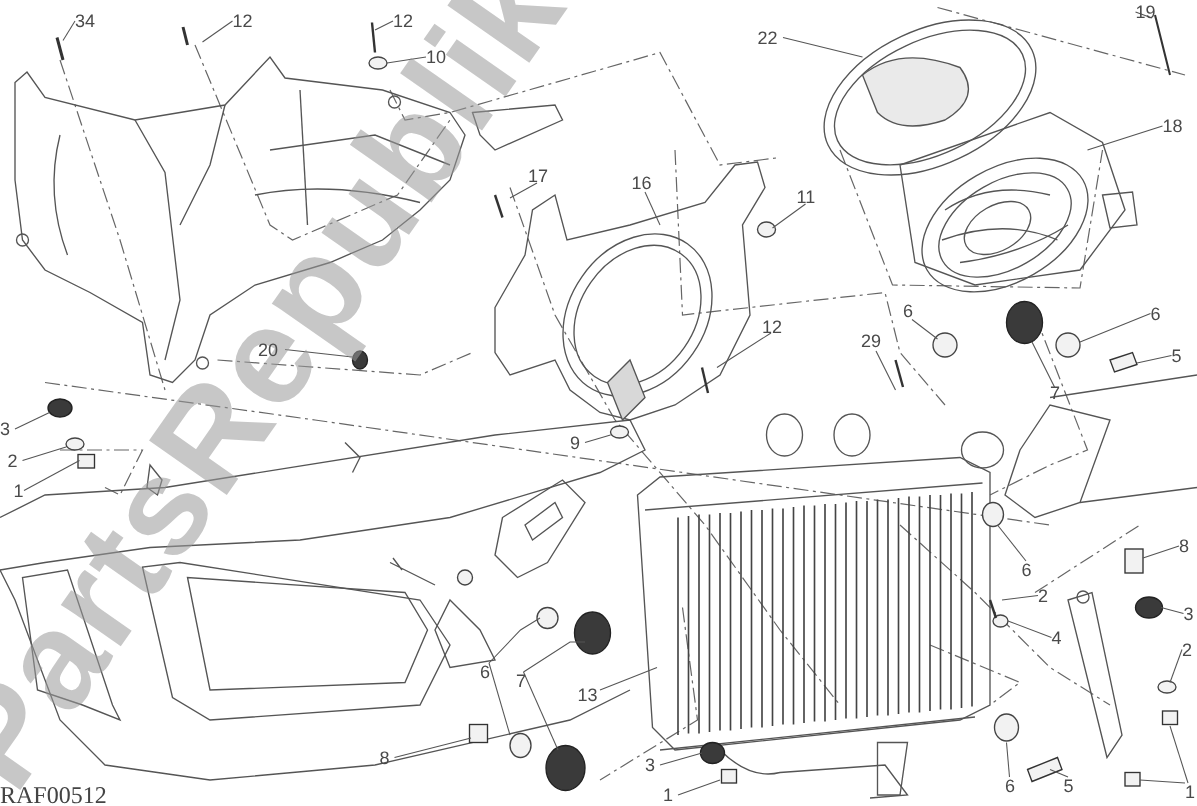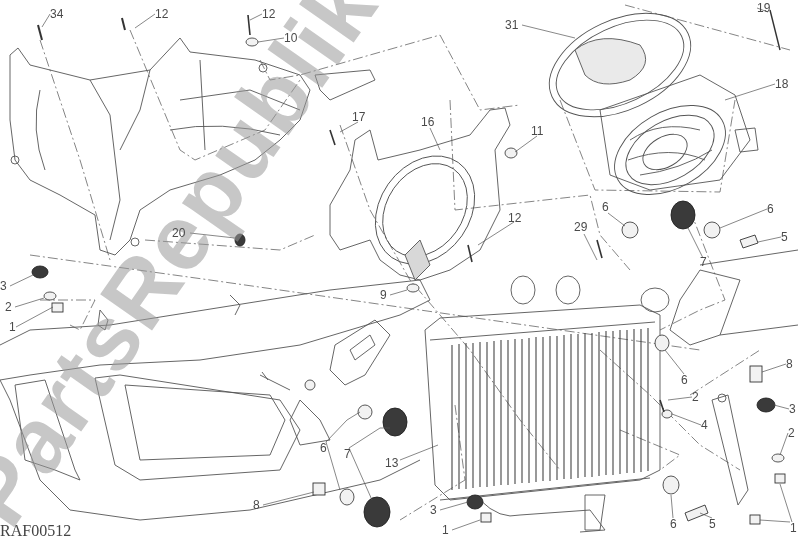--- a/index.html
+++ b/index.html
@@ -234,21 +234,21 @@
       <line x1="712" y1="518" x2="700" y2="513"></line>
     </g>
   </svg>
 
   <div class="watermark">PartsRepublik</div>
 
   <div class="callout" style="left:50px;top:8px">34</div>
   <div class="callout" style="left:155px;top:8px">12</div>
   <div class="callout" style="left:262px;top:8px">12</div>
   <div class="callout" style="left:284px;top:32px">10</div>
-  <div class="callout" style="left:505px;top:19px">31</div>
+  <div class="callout" style="left:505px;top:19px">22</div>
   <div class="callout" style="left:757px;top:2px">19</div>
   <div class="callout" style="left:775px;top:78px">18</div>
   <div class="callout" style="left:352px;top:111px">17</div>
   <div class="callout" style="left:421px;top:116px">16</div>
   <div class="callout" style="left:531px;top:125px">11</div>
   <div class="callout" style="left:508px;top:212px">12</div>
   <div class="callout" style="left:172px;top:227px">20</div>
   <div class="callout" style="left:380px;top:289px">9</div>
   <div class="callout" style="left:0px;top:280px">3</div>
   <div class="callout" style="left:5px;top:301px">2</div>

